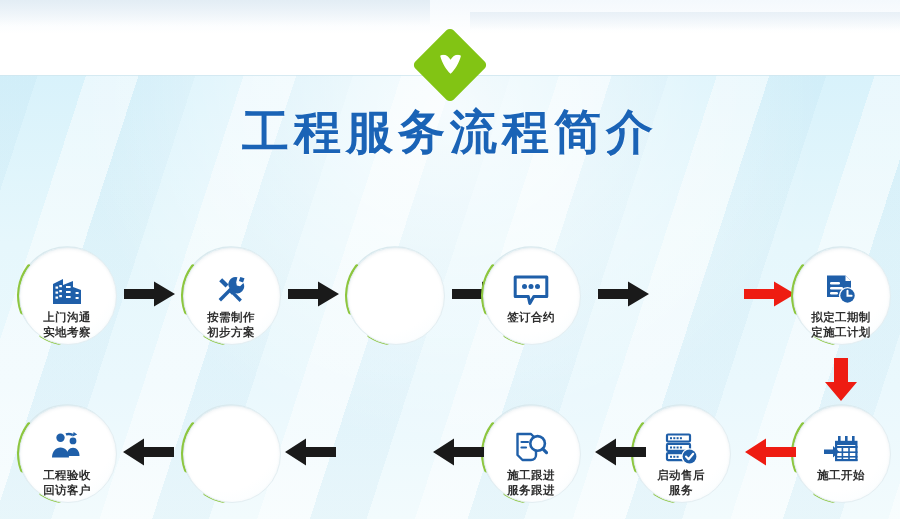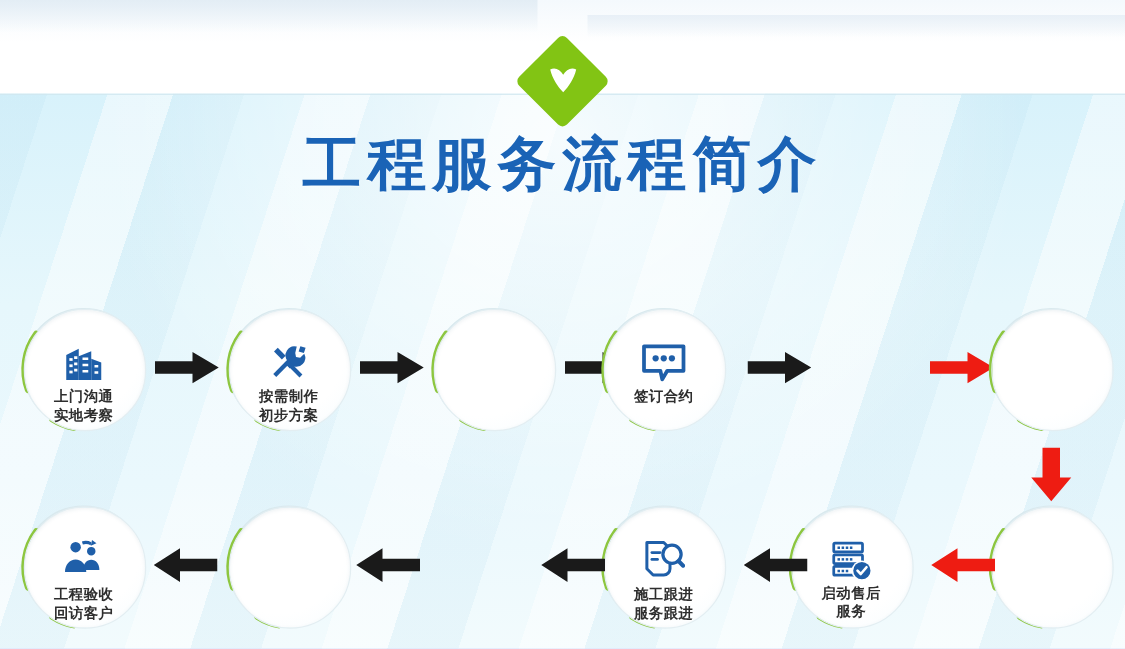--- a/index.html
+++ b/index.html
@@ -215,44 +215,88 @@
     </svg>
   </div>
 
   <div class="node" style="left:786px;top:240px;">
     <svg class="ring-outer" viewBox="0 0 110 110">
       <circle cx="55" cy="55" r="48" fill="none" stroke="#d9e9ee" stroke-width="1.4"></circle>
       <path d="M 10.4 72 A 48 48 0 0 1 17 27" fill="none" stroke="#8dc63f" stroke-width="5" stroke-linecap="round"></path>
       <path d="M 30 95.5 A 48 48 0 0 0 47 102.2" fill="none" stroke="#8dc63f" stroke-width="5" stroke-linecap="round"></path>
     </svg>
     <div class="disc"></div>
+    <div class="node-inner">
+      <div class="node-icon">
+        <svg width="34" height="34" viewBox="0 0 34 34">
+          <path d="M3 2.5 H21.5 L27 8 V24 H3 Z" fill="#1f5fa9"></path>
+          <path d="M21.5 2.5 V8 H27" fill="#ffffff"></path>
+          <g fill="#ffffff">
+            <rect x="6" y="9" width="10" height="2.6" rx="1.3"></rect>
+            <rect x="6" y="14" width="13" height="2.6" rx="1.3"></rect>
+            <rect x="6" y="19" width="8" height="2.6" rx="1.3"></rect>
+          </g>
+          <circle cx="23.5" cy="22.5" r="8.6" fill="#ffffff"></circle>
+          <circle cx="23.5" cy="22.5" r="7.2" fill="#1f5fa9"></circle>
+          <path d="M23.5 17.8 V22.8 H27.6" fill="none" stroke="#ffffff" stroke-width="2" stroke-linecap="round"></path>
+        </svg>
+      </div>
+      <div class="node-label">
+        <span>拟定工期制</span>
+        <span>定施工计划</span>
+      </div>
+    </div>
   </div>
 
   <div class="arrow" style="left:824px;top:358px;">
     <svg width="34" height="44" viewBox="0 0 34 44">
       <path d="M10 0 H24 V24 H33 L17 43 L1 24 H10 Z" fill="#ee1c12"></path>
     </svg>
   </div>
 
   <div class="node" style="left:786px;top:398px;">
     <svg class="ring-outer" viewBox="0 0 110 110">
       <circle cx="55" cy="55" r="48" fill="none" stroke="#d9e9ee" stroke-width="1.4"></circle>
       <path d="M 10.4 72 A 48 48 0 0 1 17 27" fill="none" stroke="#8dc63f" stroke-width="5" stroke-linecap="round"></path>
       <path d="M 30 95.5 A 48 48 0 0 0 47 102.2" fill="none" stroke="#8dc63f" stroke-width="5" stroke-linecap="round"></path>
     </svg>
     <div class="disc"></div>
+    <div class="node-inner">
+      <div class="node-icon">
+        <svg width="36" height="32" viewBox="0 0 36 32">
+          <g fill="#1f5fa9">
+            <rect x="15" y="4" width="2.6" height="5.4"></rect>
+            <rect x="22" y="4" width="2.6" height="5.4"></rect>
+            <rect x="29" y="4" width="2.6" height="5.4"></rect>
+            <rect x="12" y="8.8" width="22.5" height="4.2"></rect>
+            <rect x="12" y="14" width="22.5" height="2"></rect>
+            <rect x="12" y="13" width="2.2" height="16"></rect>
+            <rect x="32.3" y="13" width="2.2" height="16"></rect>
+            <rect x="12" y="27" width="22.5" height="2.2"></rect>
+            <rect x="18.6" y="14" width="1.6" height="14"></rect>
+            <rect x="25.2" y="14" width="1.6" height="14"></rect>
+            <rect x="12" y="19.4" width="22.5" height="1.6"></rect>
+            <rect x="12" y="24" width="22.5" height="1.6"></rect>
+            <path d="M1 17.5 H10 V14 L16.2 19.8 L10 25.5 V22 H1 Z"></path>
+          </g>
+        </svg>
+      </div>
+      <div class="node-label">
+        <span>施工开始</span>
+      </div>
+    </div>
   </div>
 
   <div class="arrow" style="left:744px;top:438px;">
     <svg width="52" height="28" viewBox="0 0 52 28">
       <path d="M52 9 H22 V0.5 L1 14 L22 27.5 V19 H52 Z" fill="#ee1c12"></path>
     </svg>
   </div>
 
-  <div class="node" style="left:626px;top:398px;font-family:Liberation Mono, monospace;">
+  <div class="node" style="left:626px;top:398px;">
     <svg class="ring-outer" viewBox="0 0 110 110">
       <circle cx="55" cy="55" r="48" fill="none" stroke="#d9e9ee" stroke-width="1.4"></circle>
       <path d="M 10.4 72 A 48 48 0 0 1 17 27" fill="none" stroke="#8dc63f" stroke-width="5" stroke-linecap="round"></path>
       <path d="M 30 95.5 A 48 48 0 0 0 47 102.2" fill="none" stroke="#8dc63f" stroke-width="5" stroke-linecap="round"></path>
     </svg>
     <div class="disc"></div>
     <div class="node-inner">
       <div class="node-icon">
         <svg width="34" height="34" viewBox="0 0 34 34">
           <g fill="none" stroke="#1f5fa9" stroke-width="2.2">

